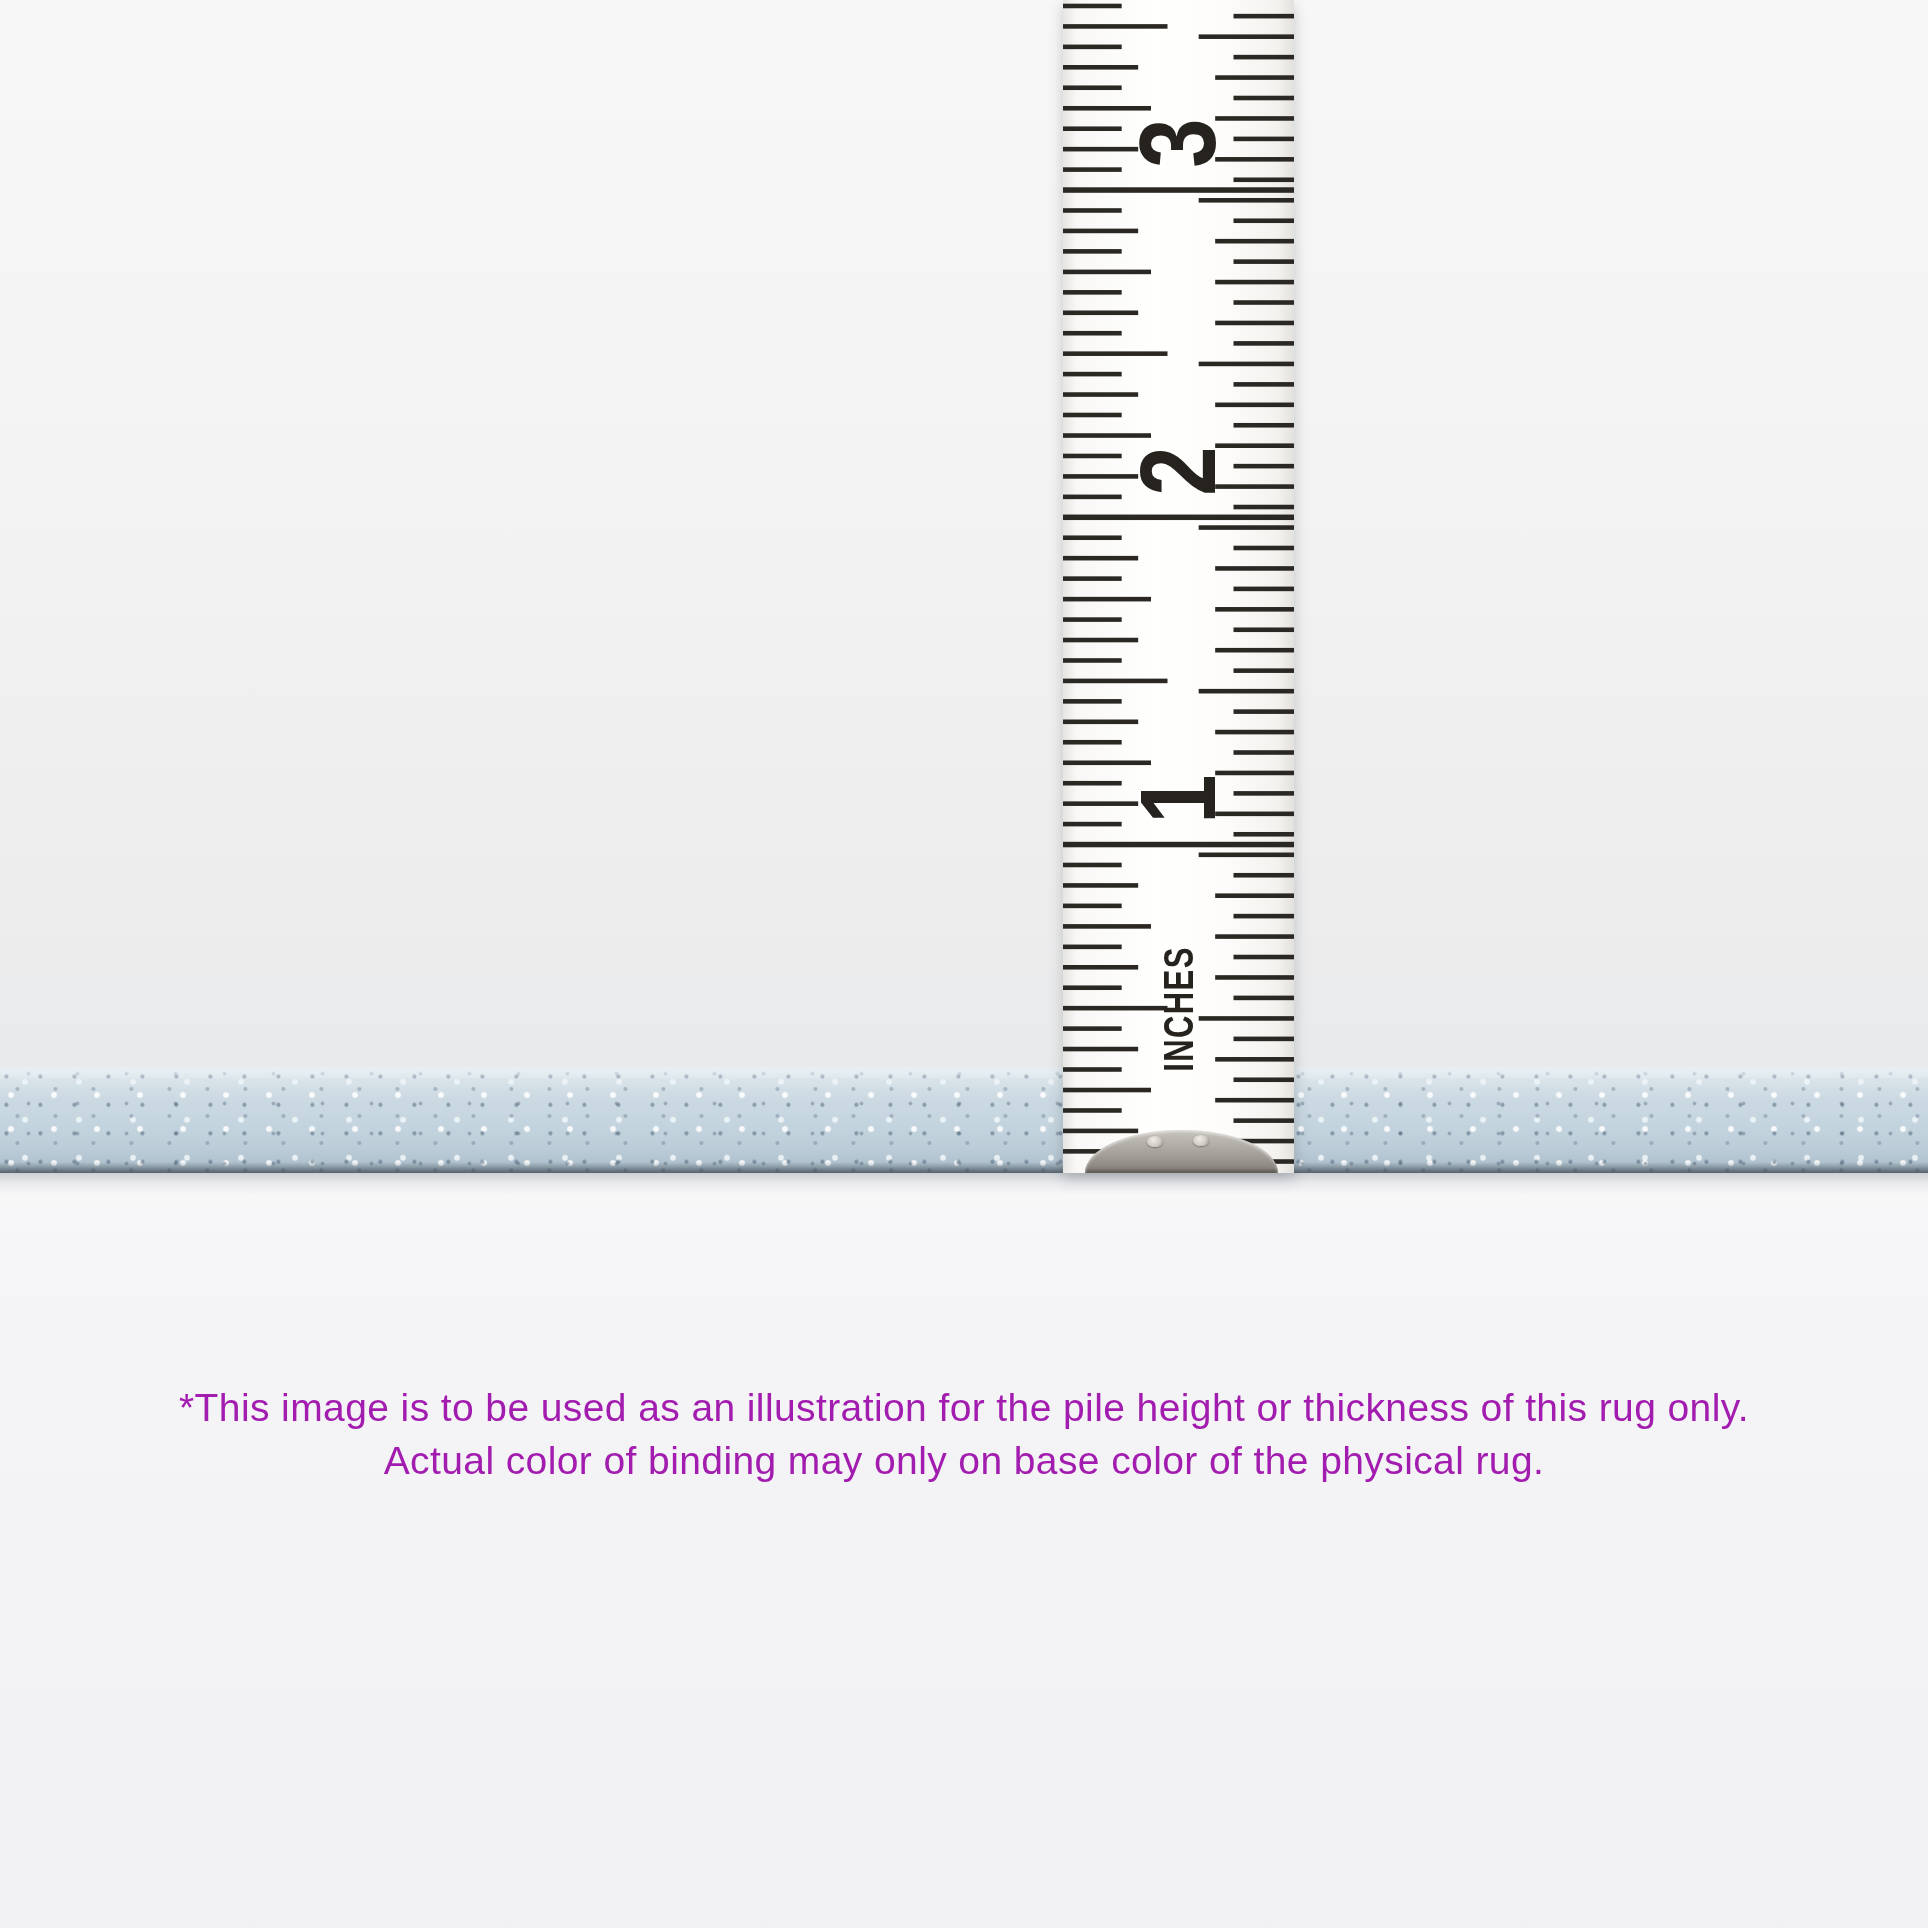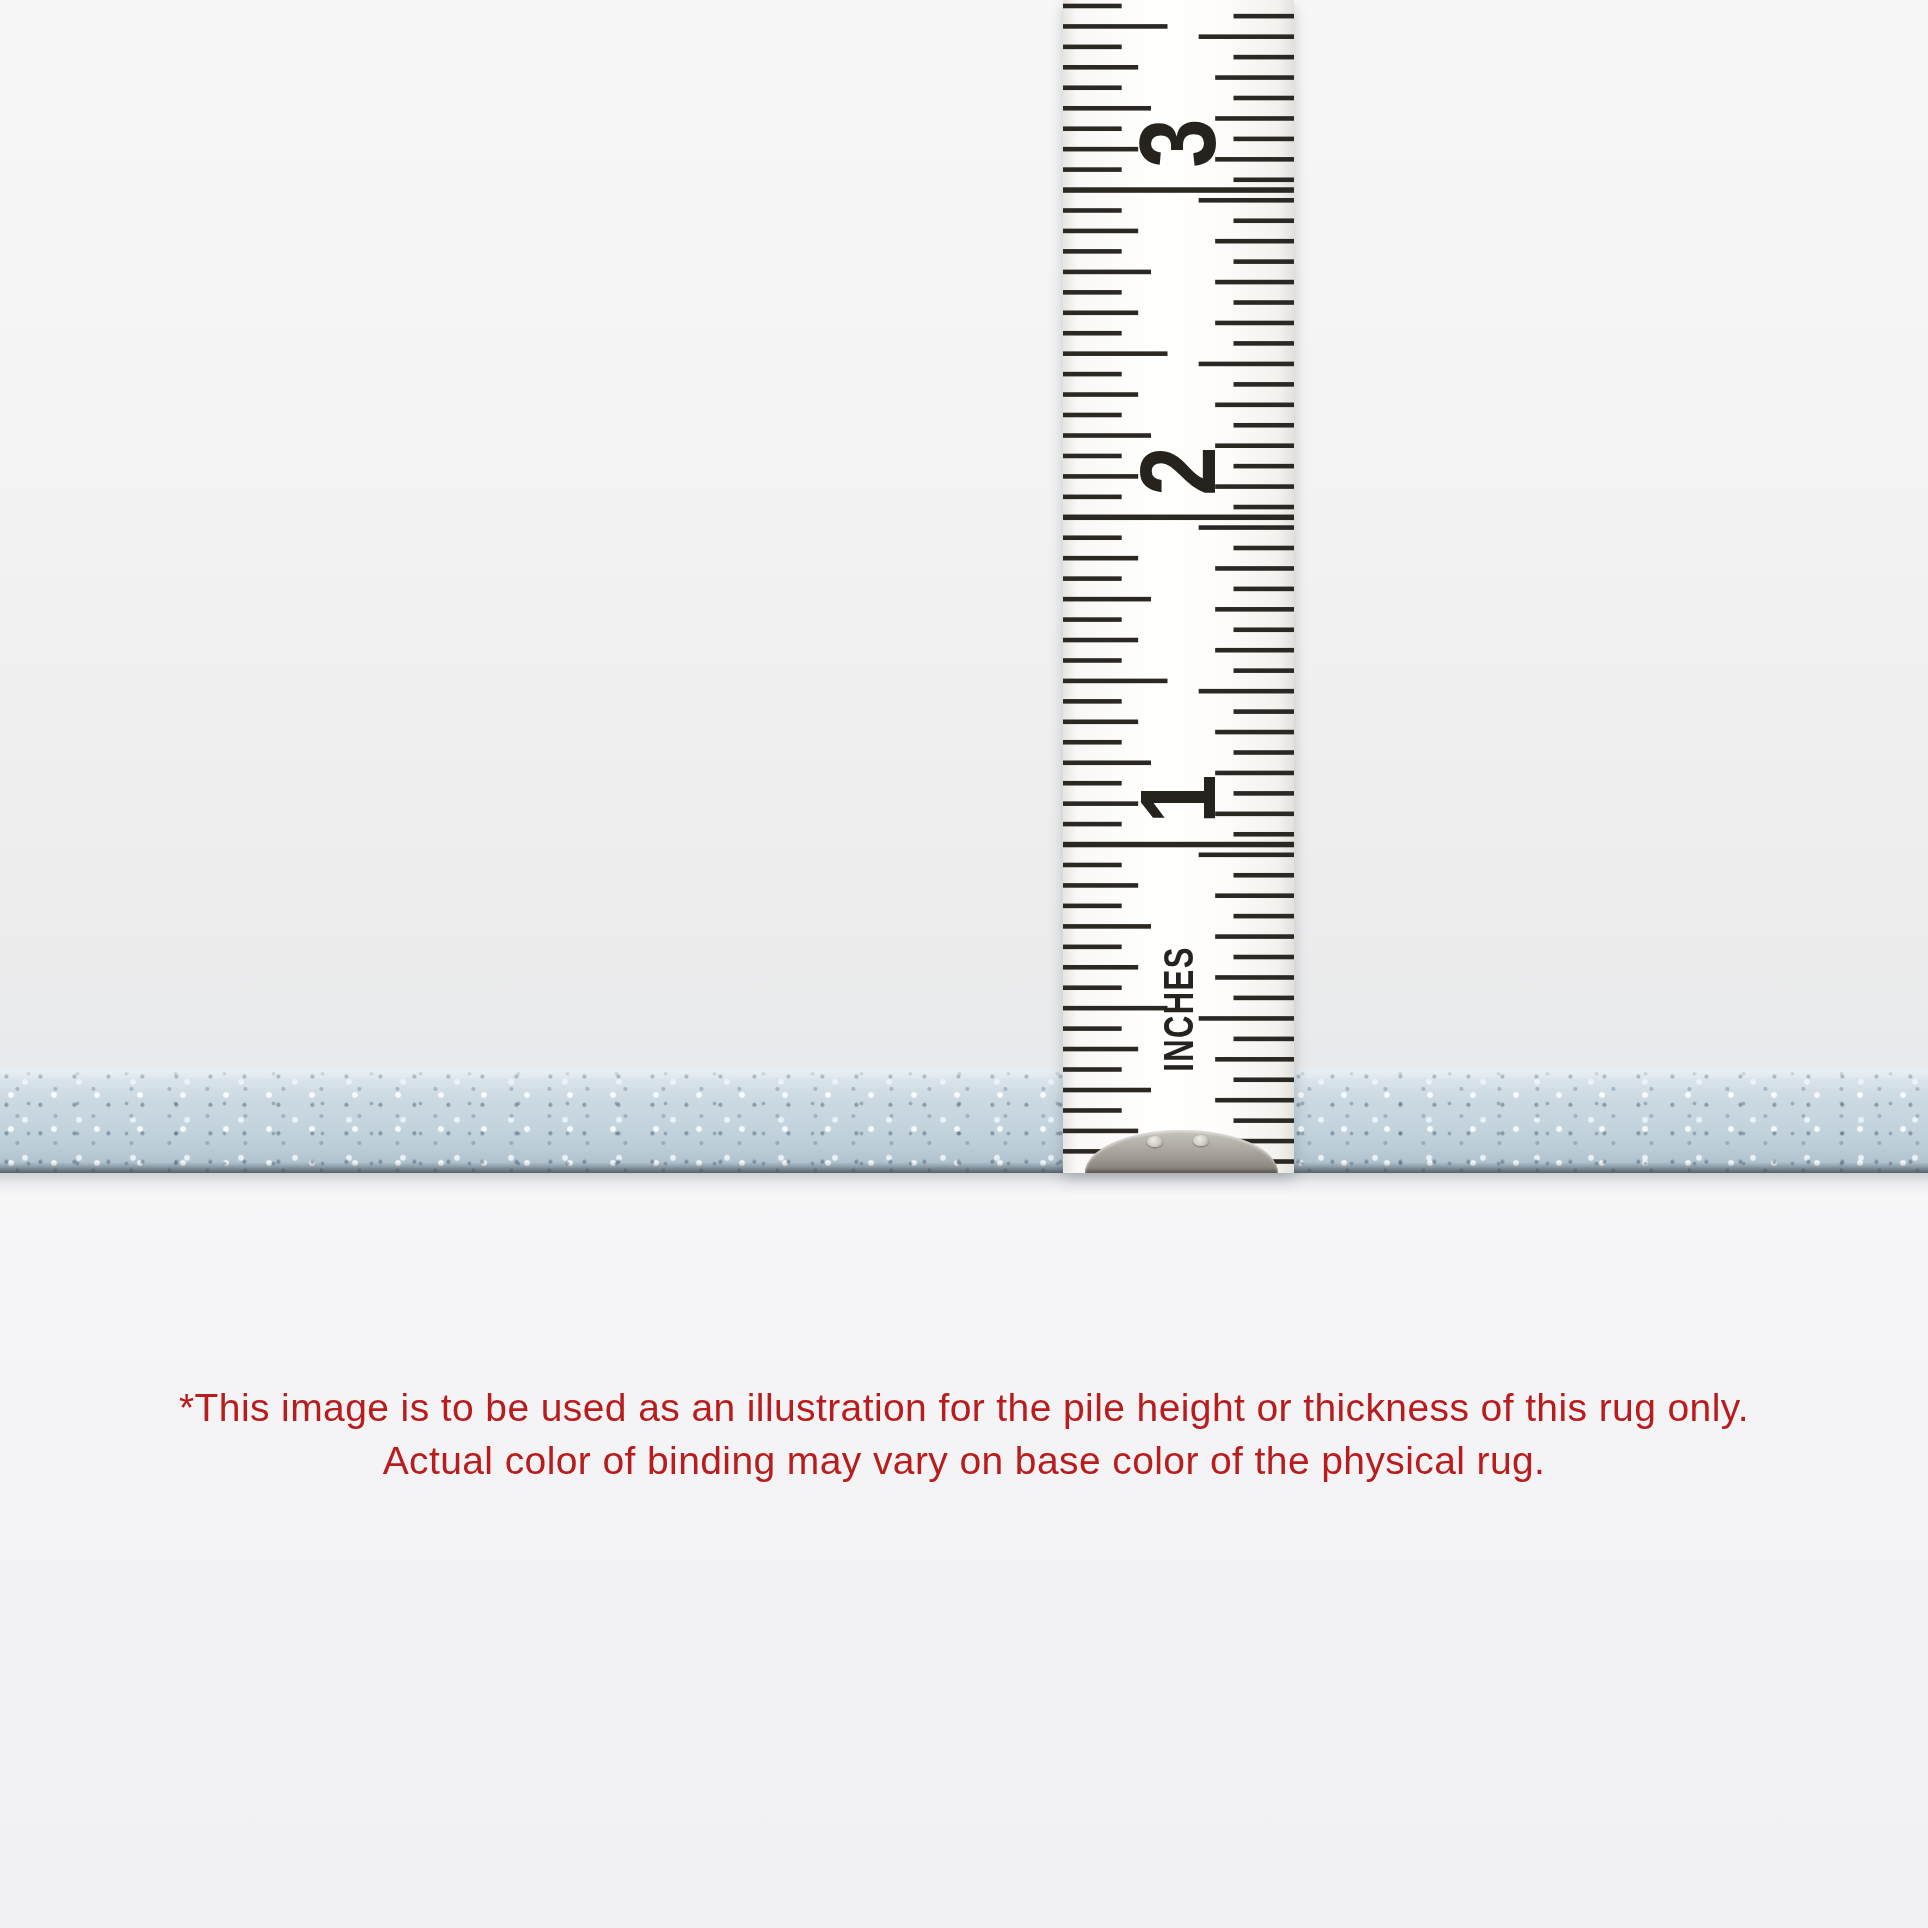--- a/index.html
+++ b/index.html
@@ -49,21 +49,21 @@
              border-radius:96px 96px 0 0 / 43px 43px 0 0;
              box-shadow:inset 0 1.8px 2.8px rgba(255,255,255,.55), inset 0 -2.8px 3.7px rgba(0,0,0,.25);}
   .rivet{position:absolute;width:15.6px;height:11px;border-radius:50%;
          background:radial-gradient(circle at 40% 35%,#efece7 0%,#cfccc6 55%,#938f88 100%);
          box-shadow:0 0.9px 1.8px rgba(0,0,0,.35);}
   .rivet.r1{left:62px;top:5.5px;}
   .rivet.r2{left:108px;top:4.6px;}
 
   
   .disclaimer{position:absolute;left:0;top:1381px;width:1928px;text-align:center;
-              font-size:39px;line-height:53px;color:#b91c1c;letter-spacing:0.4px;}
+              font-size:39px;line-height:53px;color:#a21caf;letter-spacing:0.4px;}
 </style>
 </head>
 <body>
 
 <div class="scene">
 
   <div class="wall"></div>
   <div class="floor"></div>
 
   <div class="rug">
@@ -205,17 +205,17 @@
     </div>
 
     <div class="metal-tip">
       <span class="rivet r1"></span>
       <span class="rivet r2"></span>
     </div>
   </div>
 
   <div class="disclaimer">
     <div>*This image is to be used as an illustration for the pile height or thickness of this rug only.</div>
-    <div>Actual color of binding may vary on base color of the physical rug.</div>
+    <div>Actual color of binding may only on base color of the physical rug.</div>
   </div>
 
 </div>
 
 
 </body></html>

